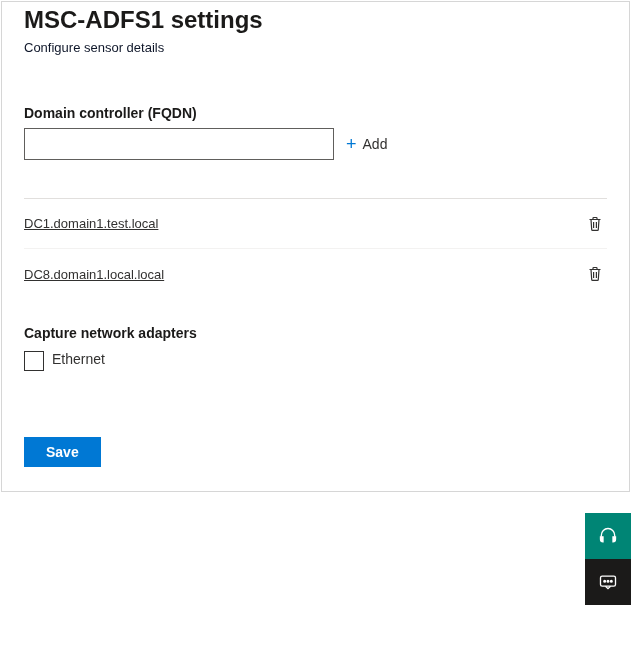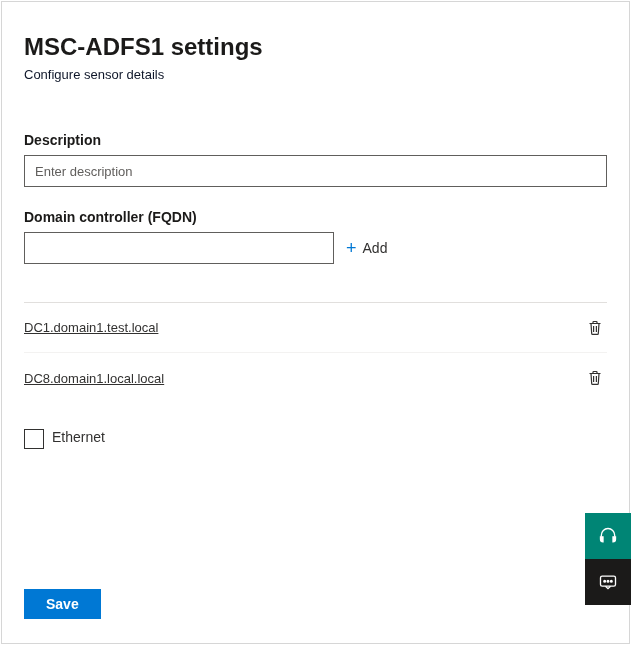--- a/index.html
+++ b/index.html
@@ -8,23 +8,23 @@
       font-size: 14px;
       color: #323130;
       background: #fff;
       width: 631px;
       height: 645px;
       position: relative;
     }
     .panel {
       border: 1px solid #d6d6d6;
       width: 629px;
-      height: 643px;
+      height: 491px;
       margin: 1px;
-      padding: 31px 22px;
+      padding: 4px 22px;
       position: relative;
     }
     .page-title {
       font-size: 24px;
       font-weight: 600;
       color: #1b1a19;
       margin-bottom: 6px;
     }
     .subtitle {
       font-size: 13px;
@@ -158,24 +158,20 @@
     .float-btn svg { width: 20px; height: 20px; }
   </style>
 </head>
 <body>
 
 <div class="panel">
 
   <h1 class="page-title">MSC-ADFS1 settings</h1>
   <div class="subtitle">Configure sensor details</div>
 
-  <div class="field-block">
-    <label class="field-label">Description</label>
-    <input type="text" class="text-input" placeholder="Enter description" style="">
-  </div>
 
   <div class="field-block">
     <label class="field-label">Domain controller (FQDN)</label>
     <div class="fqdn-row">
       <input type="text" class="fqdn-input" style="">
       <button class="add-btn">
         <span class="plus-icon">+</span>
         <span>Add</span>
       </button>
     </div>
@@ -196,20 +192,21 @@
       <span>DC8.domain1.local.local</span>
       <button class="delete-btn">
         <svg viewBox="0 0 16 16" fill="none" stroke="currentColor" stroke-width="1.2">
           <path d="M2.5 3.5h11M6 3.5V2.2c0-.4.3-.7.7-.7h2.6c.4 0 .7.3.7.7v1.3M4 3.5l.7 10c0 .5.4.9.9.9h4.8c.5 0 .9-.4.9-.9l.7-10M6.6 6v6M9.4 6v6"></path>
         </svg>
       </button>
     </div>
   </div>
 
   <div class="adapters-block">
+    <label class="field-label">Capture network adapters</label>
     <div class="checkbox-row">
       <input type="checkbox" class="checkbox" style="">
       <span class="checkbox-label">Ethernet</span>
     </div>
   </div>
 
   <button class="save-btn">Save</button>
 
 </div>
 

